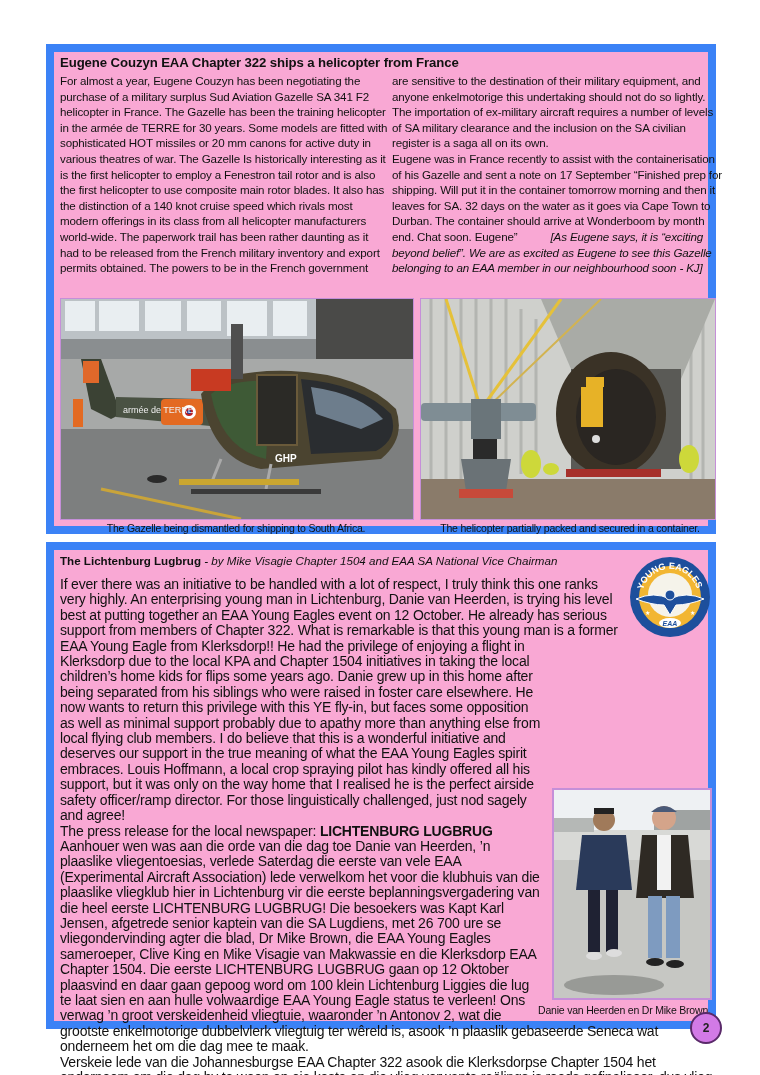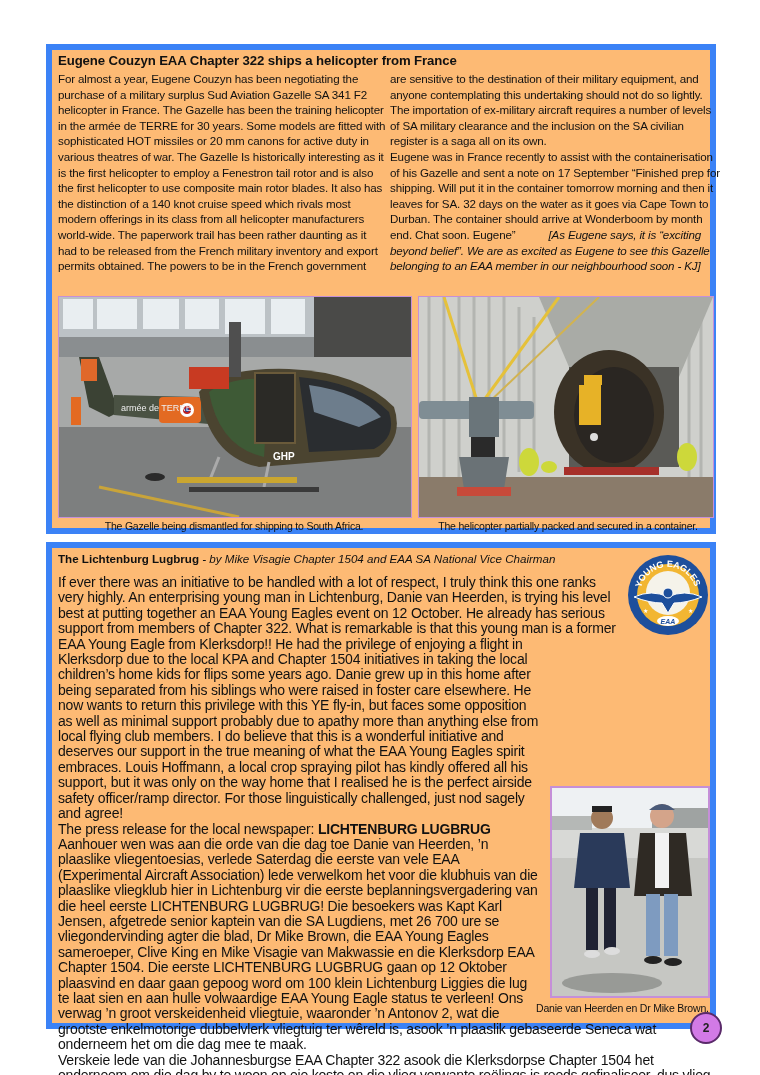--- a/index.html
+++ b/index.html
@@ -1,18 +1,18 @@
 <!DOCTYPE html>
 <html><head>
 <meta charset="utf-8">
 <style>
   html, body { margin:0; padding:0; background:#ffffff; }
   body { width:760px; height:1075px; position:relative; overflow:hidden;
          font-family:"Liberation Sans", sans-serif; color:#111; }
-  .box { position:absolute; border:6px solid #3b82f6; background:#fdba74; box-sizing:border-box; }
+  .box { position:absolute; border:8px solid #3b82f6; background:#f9a8d4; box-sizing:border-box; }
   #box1 { left:46px; top:44px; width:670px; height:490px; }
   #box2 { left:46px; top:542px; width:670px; height:487px; }
   .title1 { position:absolute; left:6px; top:3px; font-weight:bold; font-size:13.2px; letter-spacing:-0.1px; }
   .col { position:absolute; font-size:11.6px; line-height:15.6px; letter-spacing:-0.15px; }
   #col1 { left:6px; top:21px; width:330px; }
   #col2 { left:338px; top:21px; width:330px; }
   .ital { font-style:italic;margin-left:30px; }
   .photo { position:absolute; border:1px solid #c58fd8; overflow:hidden; }
   #photo1 { left:6px; top:246px; width:352px; height:220px; }
   #photo2 { left:366px; top:246px; width:294px; height:220px; }
@@ -31,21 +31,21 @@
               background:#d27ae6; border:2px solid #5a2a6a; box-sizing:border-box;
               display:flex; align-items:center; justify-content:center; font-weight:bold; font-size:12px; color:#222; }
 </style>
 </head>
 <body>
 
 <div class="box" id="box1">
   <div class="title1">Eugene Couzyn EAA Chapter 322 ships a helicopter from France</div>
   <div class="col" id="col1">For almost a year, Eugene Couzyn has been negotiating the purchase of a military surplus Sud Aviation Gazelle SA 341 F2 helicopter in France. The Gazelle has been the training helicopter in the armée de TERRE for 30 years. Some models are fitted with sophisticated HOT missiles or 20 mm canons for active duty in various theatres of war. The Gazelle Is historically interesting as it is the first helicopter to employ a Fenestron tail rotor and is also the first helicopter to use composite main rotor blades. It also has the distinction of a 140 knot cruise speed which rivals most modern offerings in its class from all helicopter manufacturers world-wide. The paperwork trail has been rather daunting as it had to be released from the French military inventory and export permits obtained. The powers to be in the French government</div>
   <div class="col" id="col2">
-    <span>are sensitive to the destination of their military equipment, and anyone contemplating this undertaking should not do so lightly. The importation of ex-military aircraft requires a number of levels of SA military clearance and the inclusion on the SA civilian register is a saga all on its own.</span><br>
+    <span>are sensitive to the destination of their military equipment, and anyone enkelmotorige this undertaking should not do so lightly. The importation of ex-military aircraft requires a number of levels of SA military clearance and the inclusion on the SA civilian register is a saga all on its own.</span><br>
     <span>Eugene was in France recently to assist with the containerisation of his Gazelle and sent a note on 17 September “Finished prep for shipping. Will put it in the container tomorrow morning and then it leaves for SA. 32 days on the water as it goes via Cape Town to Durban. The container should arrive at Wonderboom by month end. Chat soon. Eugene” </span><span class="ital">[As Eugene says, it is “exciting beyond belief”. We are as excited as Eugene to see this Gazelle belonging to an EAA member in our neighbourhood soon - KJ]</span>
   </div>
 
   <div class="photo" id="photo1">
     <svg width="352" height="220" viewBox="0 0 352 220">
       <rect width="352" height="220" fill="#6d6f70"></rect>
       <rect width="352" height="60" fill="#bcc2c6"></rect>
       <g fill="#e9eef1">
         <rect x="4" y="2" width="30" height="30"></rect>
           <rect x="38" y="2" width="40" height="30"></rect>

